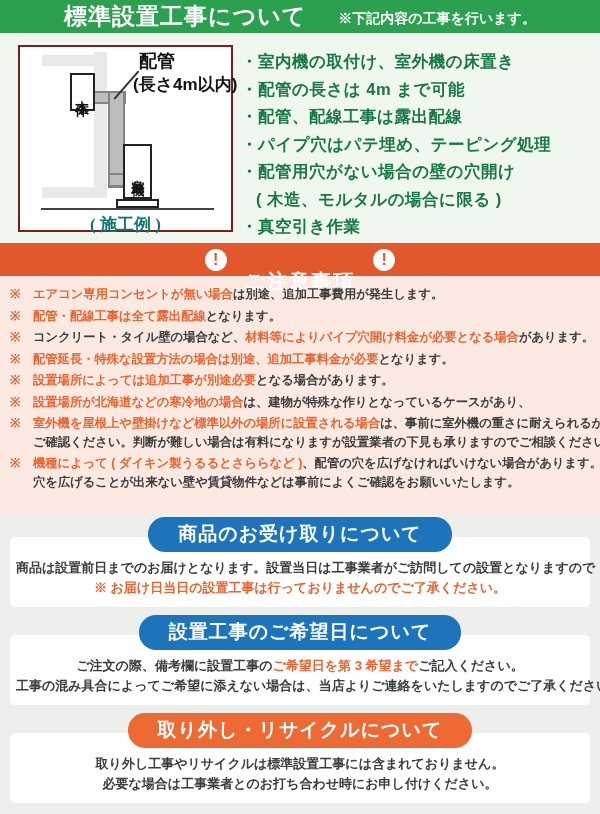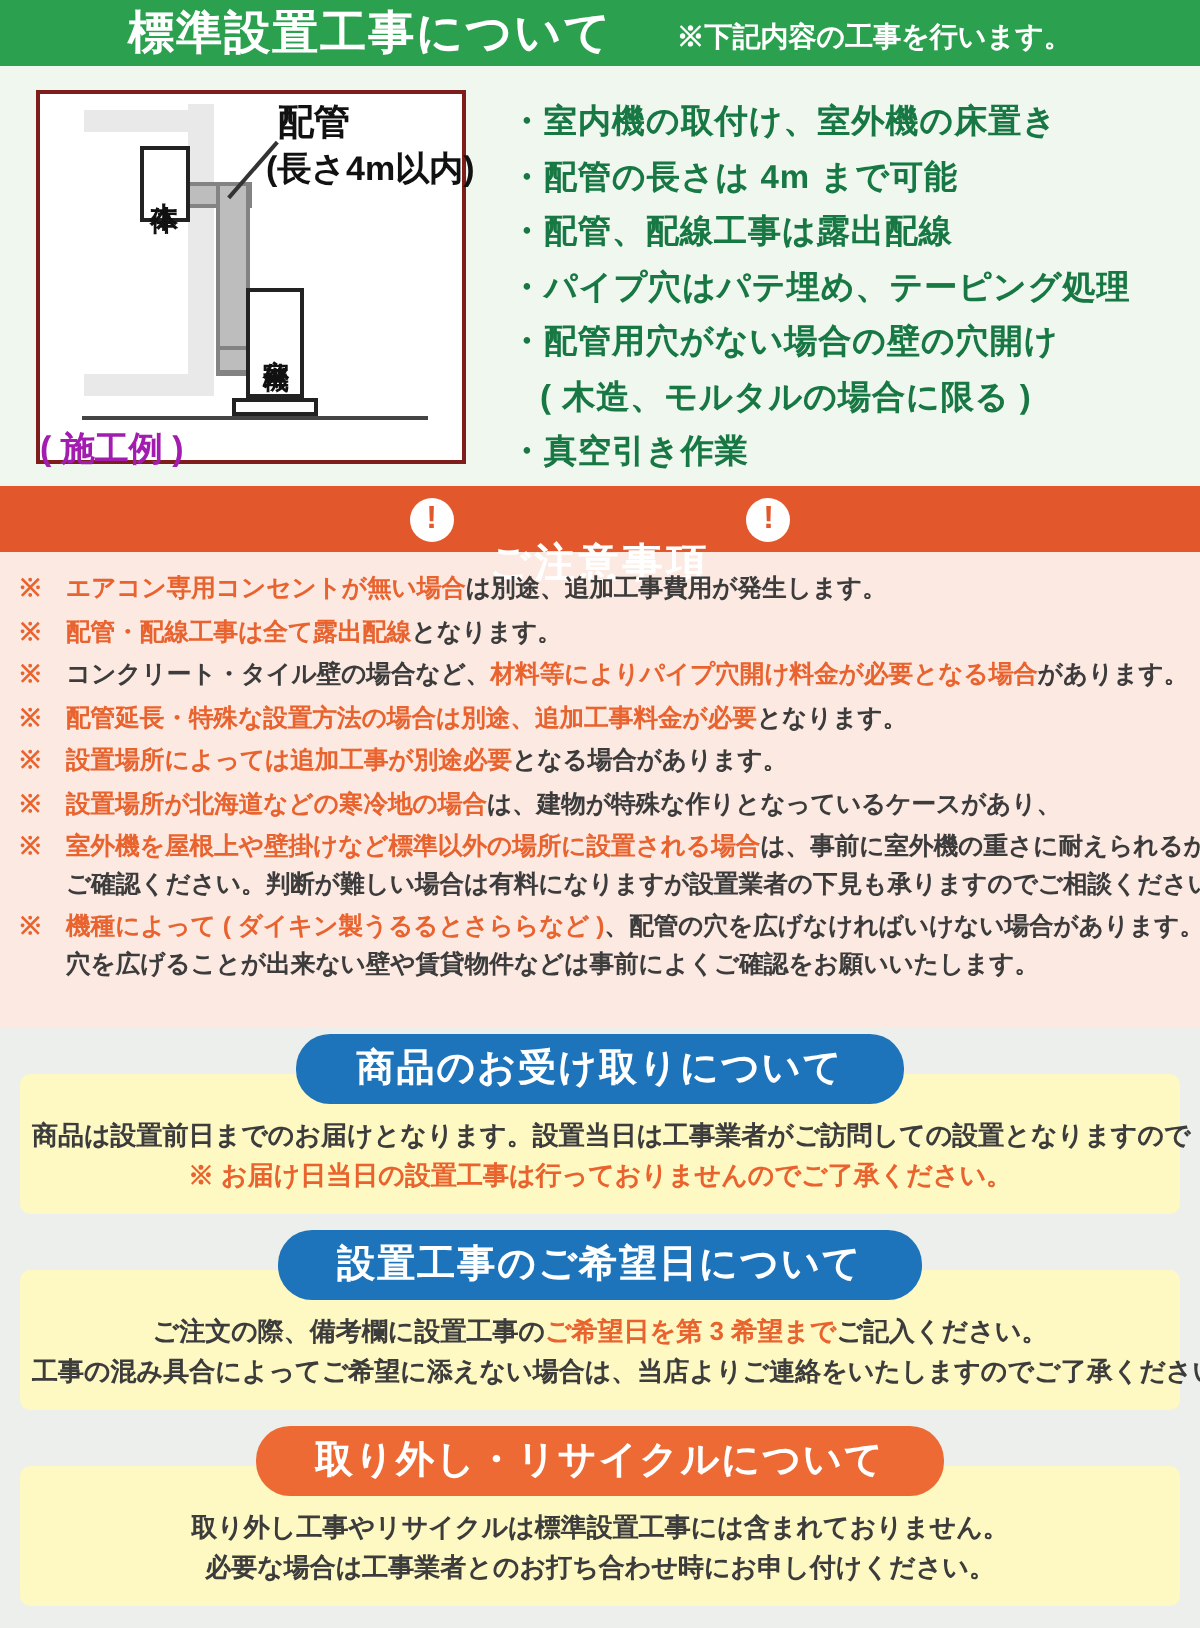--- a/index.html
+++ b/index.html
@@ -27,26 +27,26 @@
   .wall-bottom{left:22px;top:140px;width:64px;height:11px;}
   .pipe{position:absolute;background:#bdbdbd;border:2px solid #838383;}
   .pipe-h{left:68px;top:44px;width:38px;height:13px;}
   .pipe-v{left:88px;top:44px;width:17px;height:97px;}
   .pipe-foot{left:88px;top:126px;width:24px;height:14px;z-index:1;}
   .vbox{position:absolute;background:#fff;border:2px solid #222;z-index:2;display:flex;align-items:center;justify-content:center;writing-mode:vertical-rl;text-orientation:upright;color:#111;}
   .unit{left:50px;top:26px;width:25px;height:38px;font-size:14px;letter-spacing:2px;}
   .outdoor{left:103px;top:97px;width:29px;height:55px;font-size:13px;letter-spacing:2px;}
   .base{position:absolute;left:96px;top:152px;width:43px;height:9px;background:#fff;border:2px solid #222;z-index:2;}
   .ground{position:absolute;left:21px;top:161px;width:173px;border-top:2px solid #444;}
-  .caption{position:absolute;left:0;right:0;top:166px;text-align:left;font-size:17px;color:#a21caf;}
+  .caption{position:absolute;left:0;right:0;top:166px;text-align:center;font-size:17px;color:#0f766e;font-family:Liberation Serif, serif;}
   .pipe-label{position:absolute;left:119px;top:2px;font-size:18px;color:#111;}
   .pipe-note{position:absolute;left:113px;top:26px;font-size:17px;color:#111;white-space:nowrap;}
   .pointer{position:absolute;left:88px;top:37px;width:37px;border-top:2px solid #333;transform:rotate(131deg);}
 
-  .work-list{list-style:none;padding:15px 0 0 22px;}
+  .work-list{list-style:none;padding:15px 0 0 8px;}
   .work-item{font-size:16.5px;color:var(--green-text);line-height:27.5px;white-space:nowrap;letter-spacing:0.5px;}
   .work-item .cont-indent{padding-left:15px;}
 
   
   .caution-bar{height:33px;background:var(--orange);display:flex;align-items:center;justify-content:center;gap:18px;}
   .caution-title{color:#fff;font-size:20px;letter-spacing:2px;margin-top:44px;}
   .excl{width:22px;height:22px;border-radius:50%;background:#fff;color:var(--orange);font-size:16px;font-weight:900;display:flex;align-items:center;justify-content:center;}
 
   
   .notes{height:238px;background:var(--pink-bg);padding:9px 6px 8px 10px;overflow:hidden;}
@@ -55,21 +55,21 @@
   .note-marker{width:23px;flex:none;color:var(--hl);}
   .hl{color:var(--hl);}
 
   
   .bottom{background:var(--gray-bg);padding-top:3px;height:330px;}
   .sect{margin-top:0;}
   .sect + .sect{margin-top:8px;}
   .pill{position:relative;z-index:2;display:table;margin:0 auto -15px;padding:4px 30px 5px;border-radius:17px;color:#fff;font-size:19px;letter-spacing:1px;}
   .pill-blue{background:var(--blue);}
   .pill-orange{background:var(--orange-soft);}
-  .card{background:#fef9c3;border-radius:5px;margin:0 10px;padding:21px 6px 10px;text-align:center;}
+  .card{background:#ffffff;border-radius:5px;margin:0 10px;padding:21px 6px 10px;text-align:center;}
   .card-line{font-size:13px;line-height:19.5px;color:var(--ink);white-space:nowrap;}
   .warn{color:var(--hl);}
 </style>
 </head>
 <body>
 
 <div class="page">
 
   <div class="banner">
     <span class="banner-title">標準設置工事について</span>

